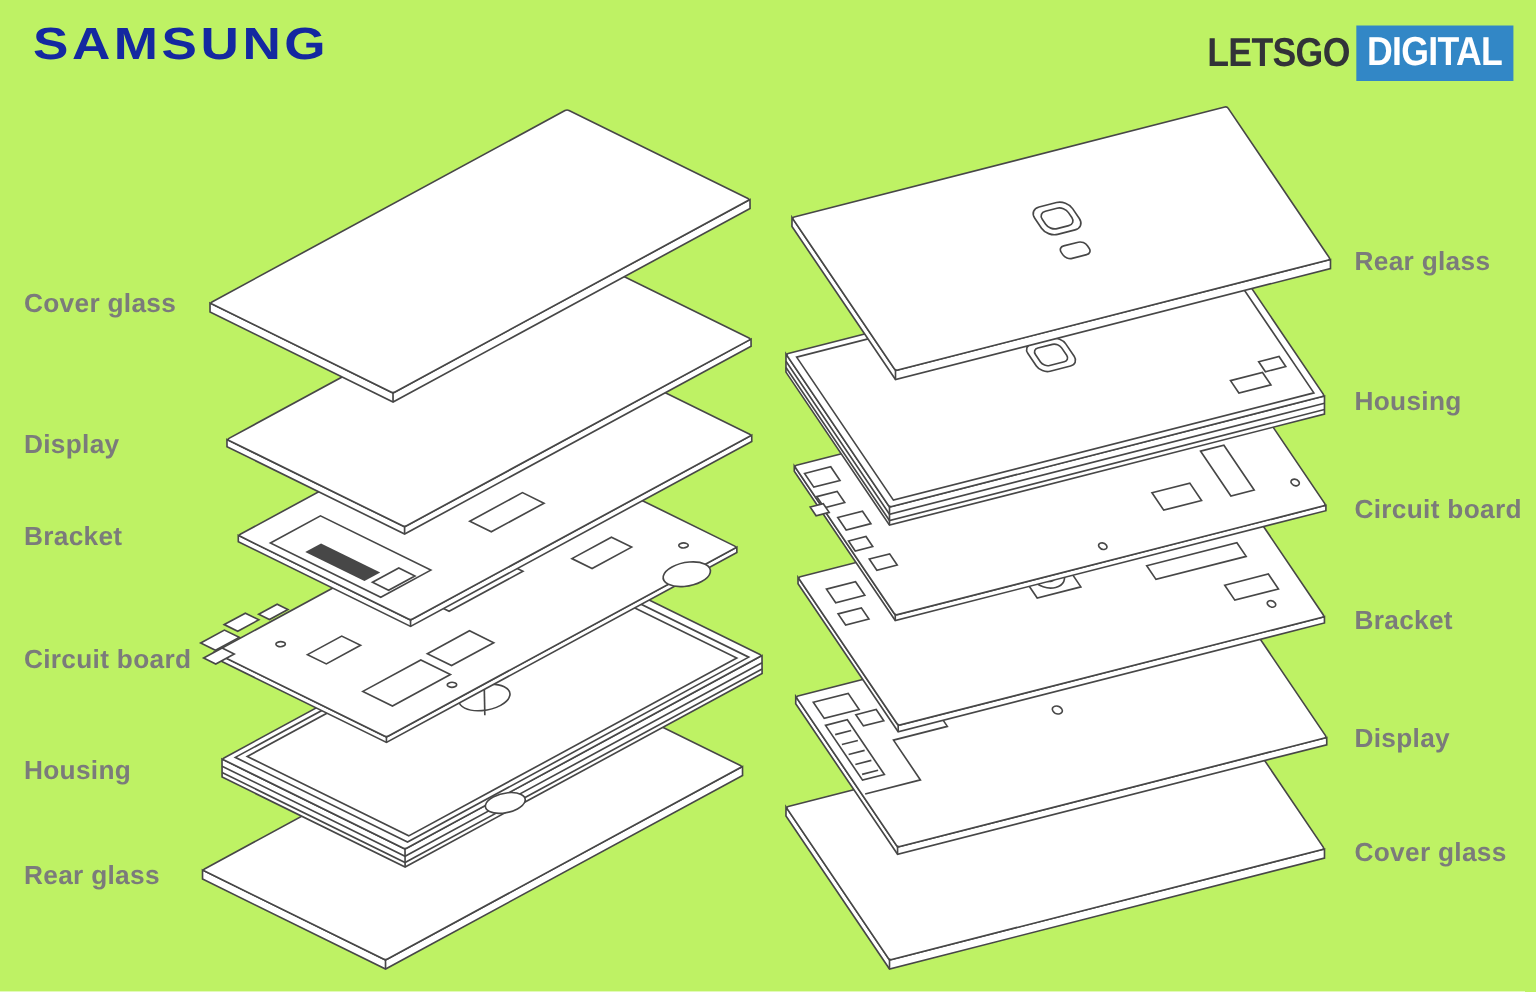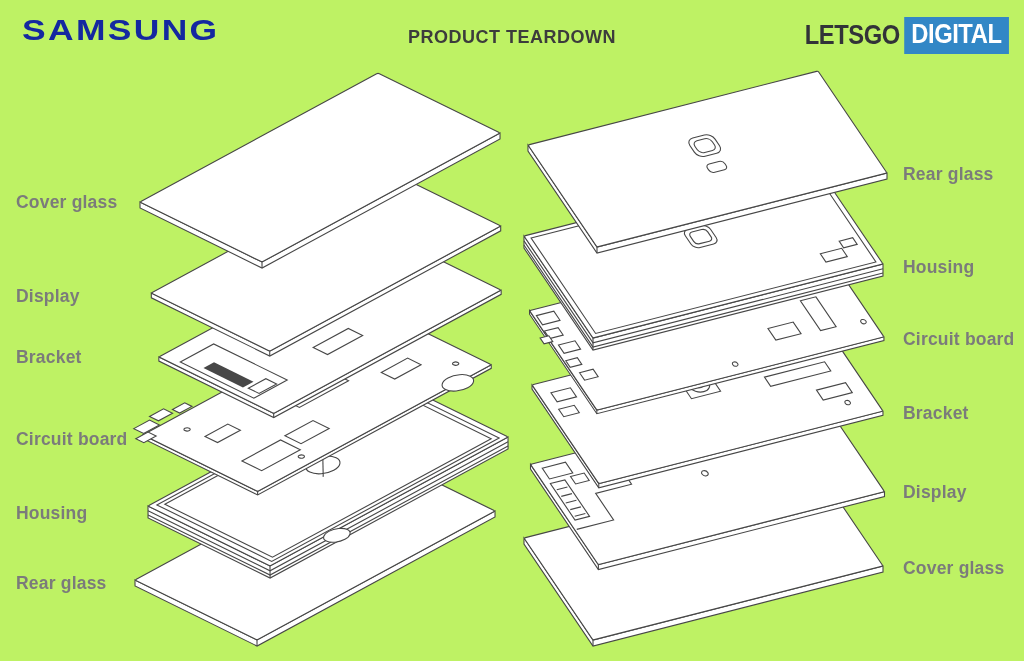--- a/index.html
+++ b/index.html
@@ -37,21 +37,20 @@
   .part-label.left{left:16px;}
   .part-label.right{left:903px;}
   #teardown-svg{position:absolute;left:0;top:0;}
 </style>
 </head>
 <body>
 
 <div class="stage">
 
   <div class="samsung-logo">SAMSUNG</div>
-  <div class="page-title">PRODUCT TEARDOWN</div>
   <div class="letsgo-logo">
     <span class="lg-primary">LETSGO</span>
     <span class="lg-badge">DIGITAL</span>
   </div>
 
   <svg id="teardown-svg" width="1024" height="661" viewBox="0 0 1024 661">
       <g transform="matrix(0.8782 -0.476 0.8971 0.4412 135 580)">
         <path d="M0 0 L-6.6 6.5 L-6.6 142.5 L264.4 142.5 L271 136 L0 136 Z" fill="#fff" stroke="#474747" stroke-width="1.1" vector-effect="non-scaling-stroke"></path>
         <path d="M0 136 L-6.6 142.5" fill="none" stroke="#474747" stroke-width="1.1" vector-effect="non-scaling-stroke"></path>
         <rect x="0" y="0" width="271" height="136" rx="1.5" fill="#fff" stroke="#474747" stroke-width="1.1" vector-effect="non-scaling-stroke"></rect>

